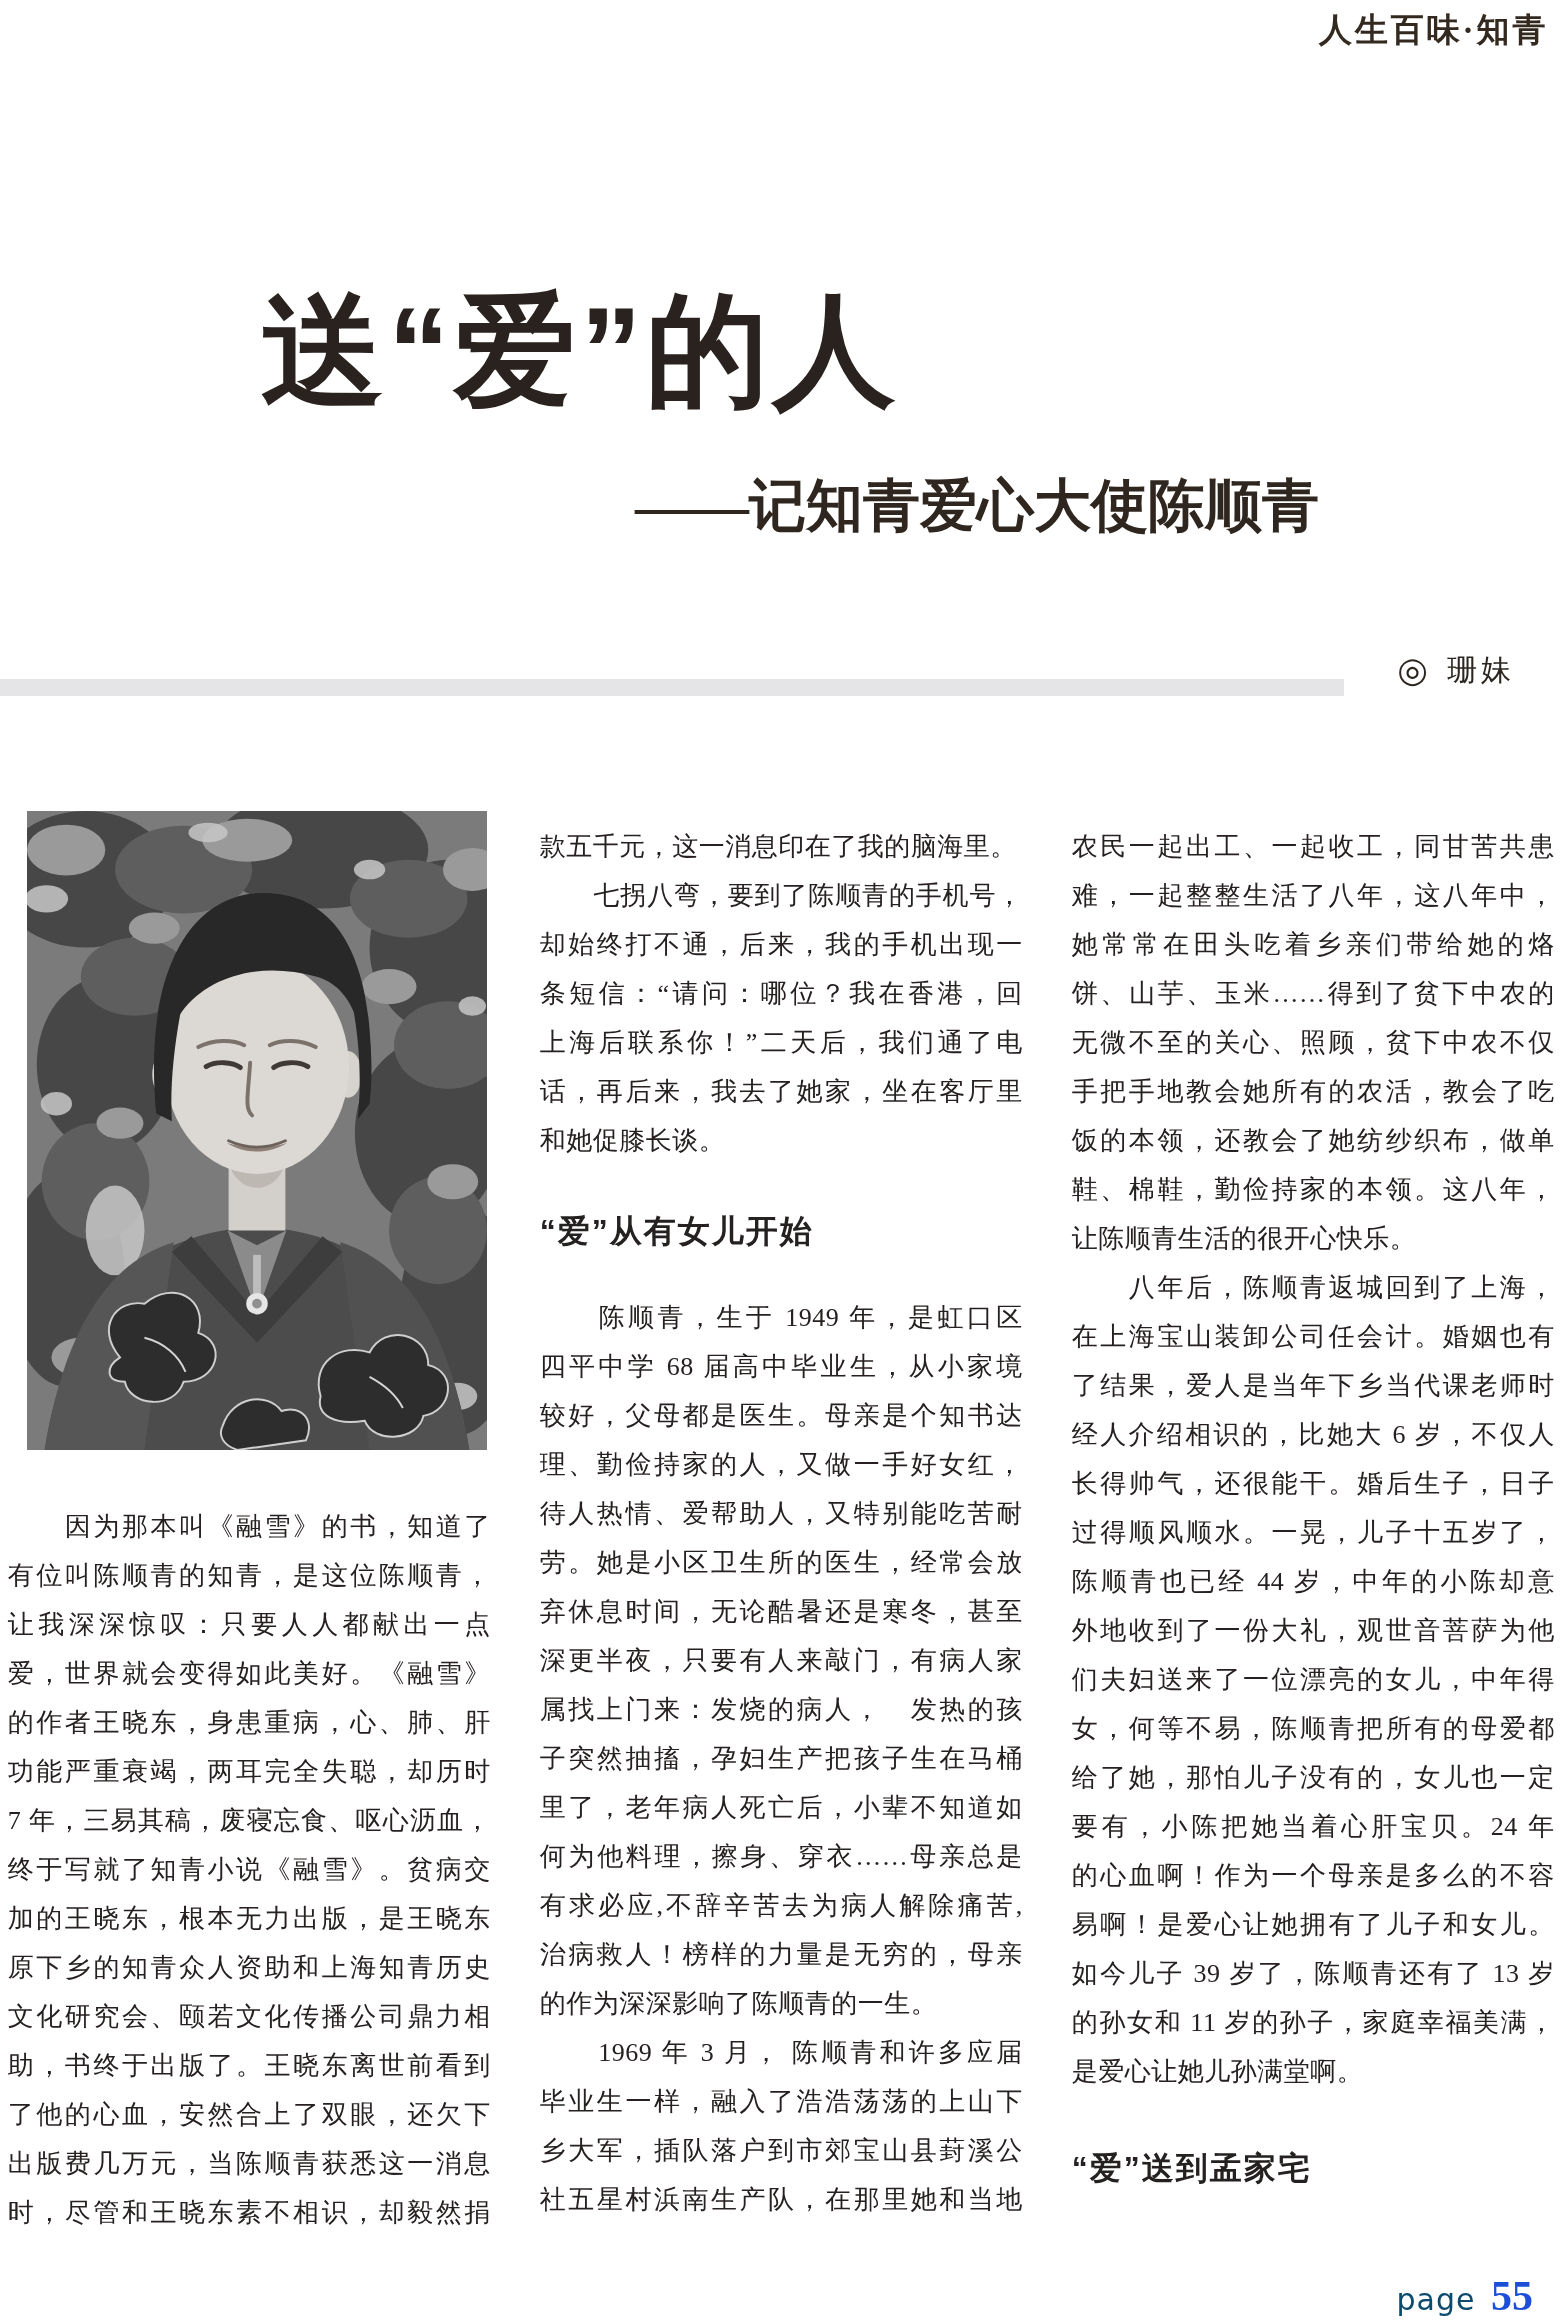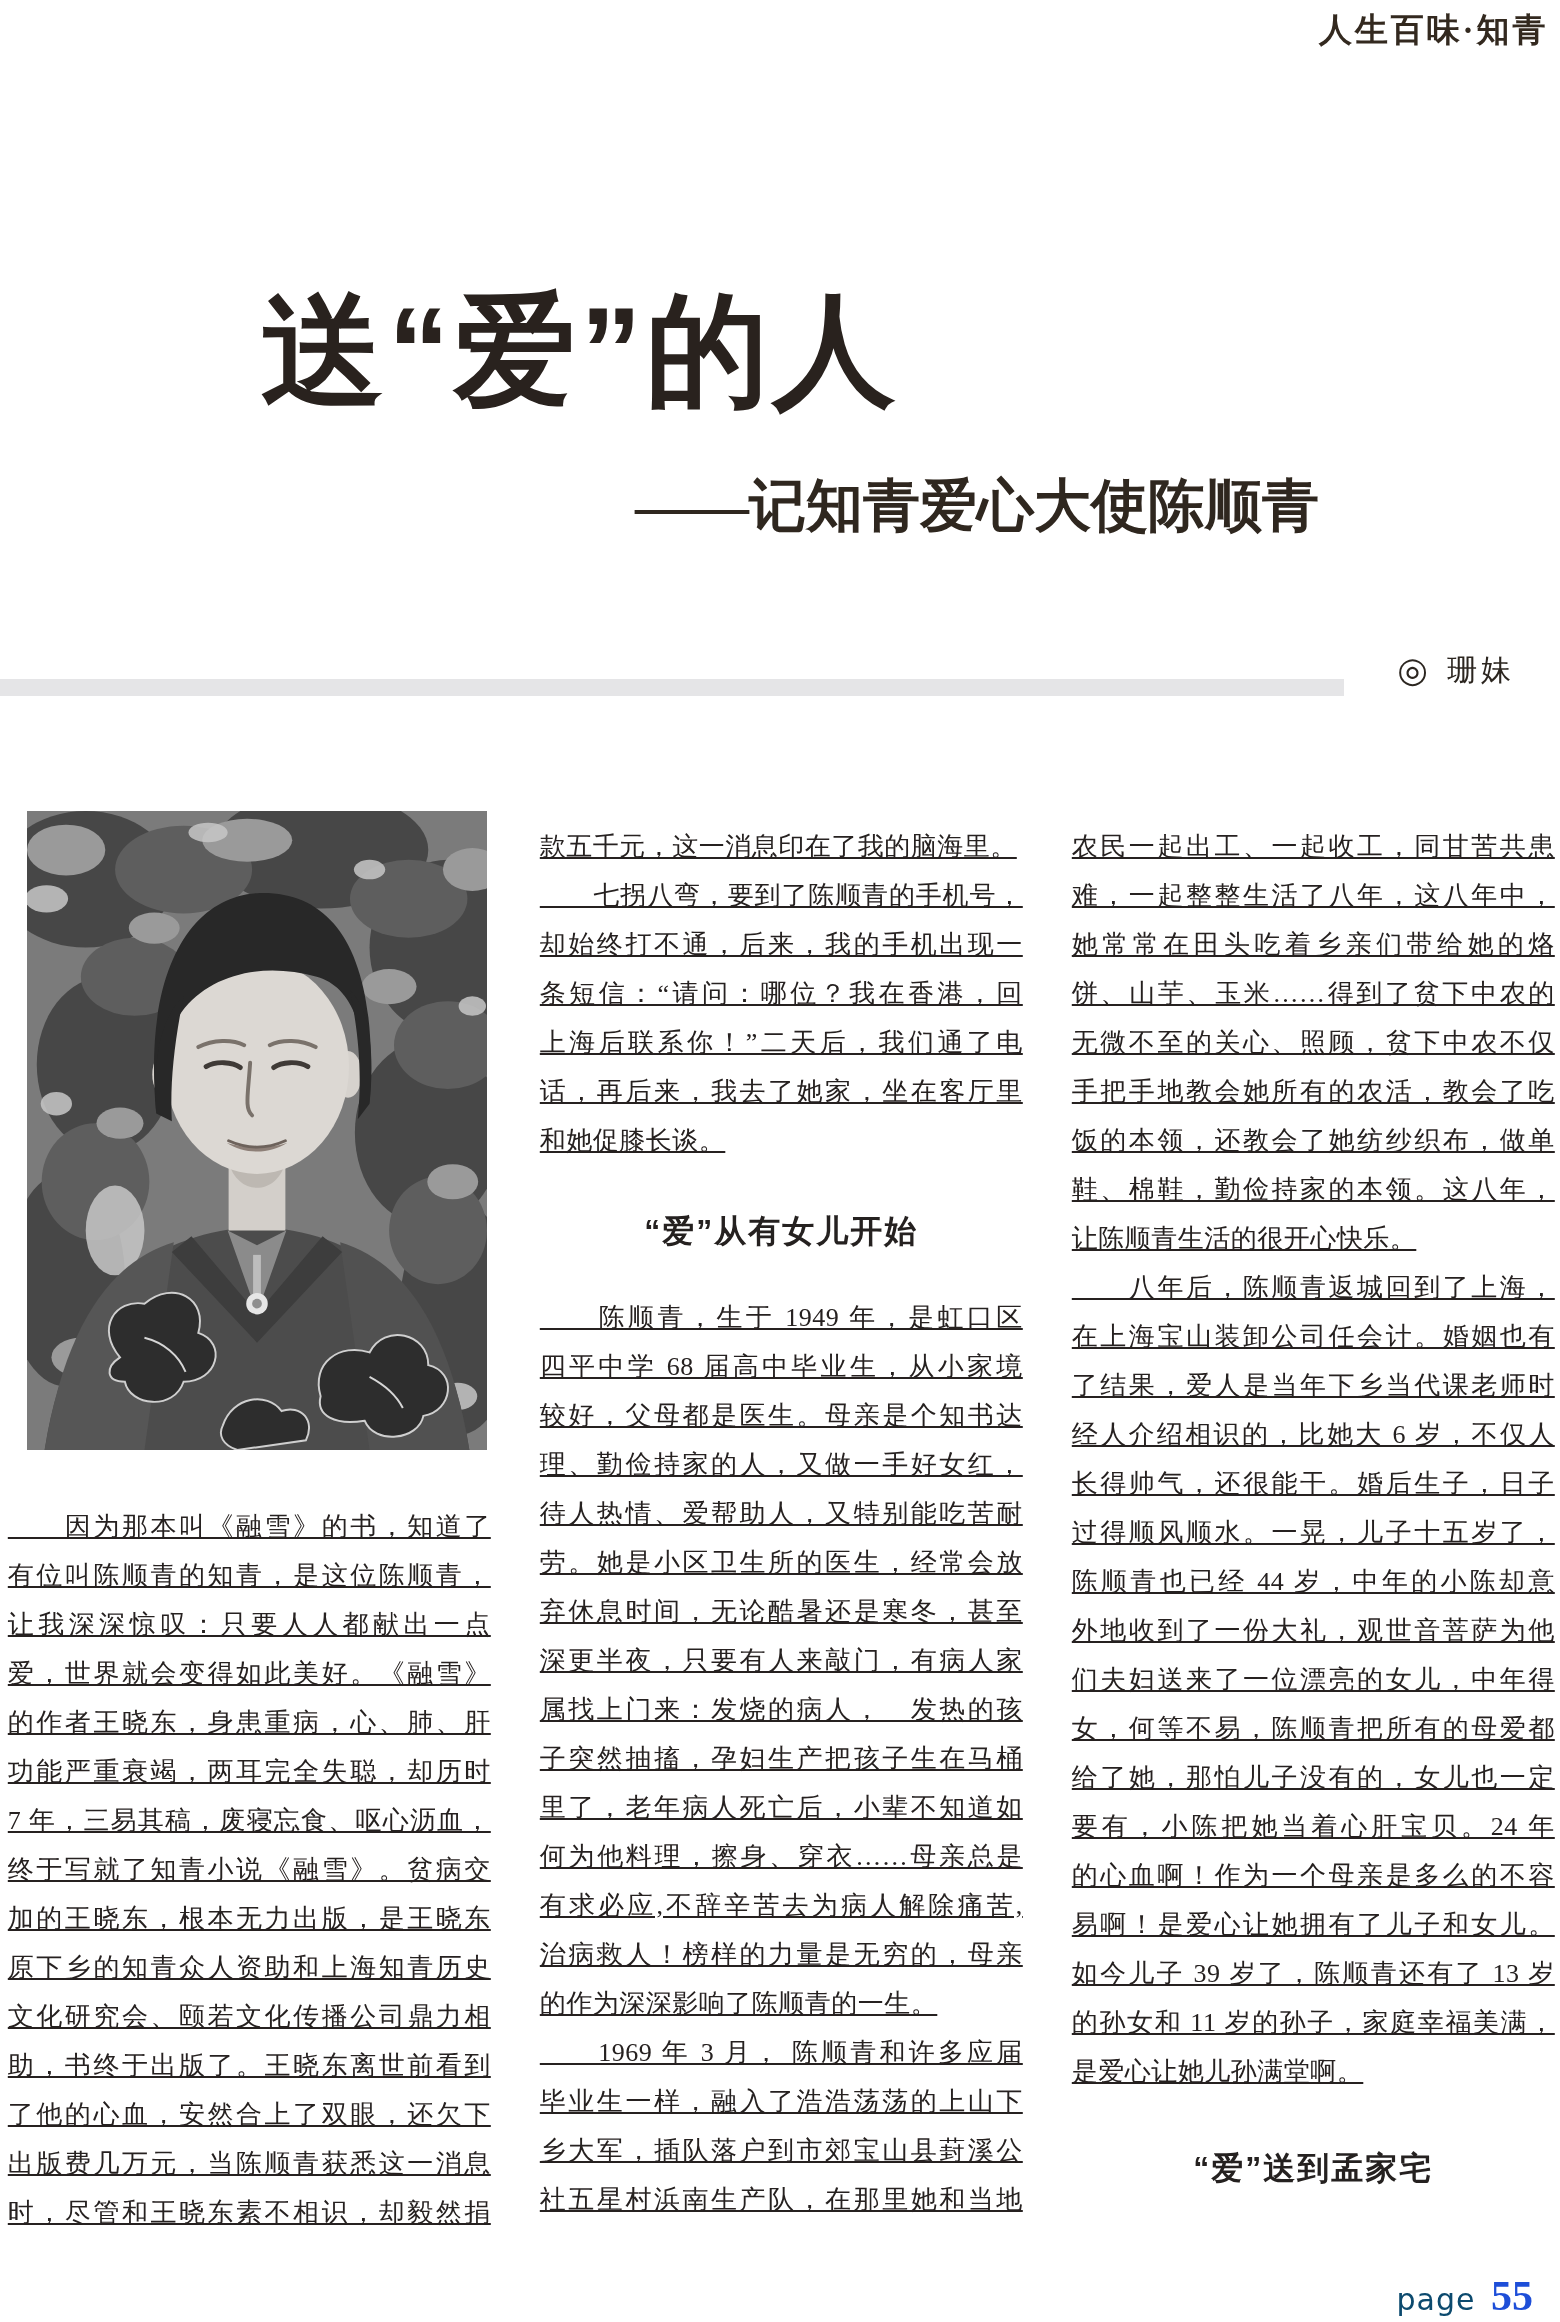--- a/index.html
+++ b/index.html
@@ -42,27 +42,27 @@
   .columns {
     position:absolute; top:822px; left:7.8px; width:1545px;
     display:flex; gap:49px;
   }
   .col { flex:0 0 483px; width:483px; }
   .photo-frame {
     width:460px; height:639px; margin:-10.7px 0 52px 19.5px;
     overflow:hidden; background:#7e7e7e;
   }
   .photo-frame svg { display:block; width:100%; height:100%; }
-  .textblock { font-size:26px; line-height:49px; letter-spacing:0.5px;text-decoration:underline; }
+  .textblock { font-size:26px; line-height:49px; letter-spacing:0.5px; }
   .line { text-align:justify; text-align-last:justify; min-height:49px; }
   .line-end { text-align-last:left; }
   .colhead {
     font-family:"Liberation Sans","DejaVu Sans",sans-serif;
     font-weight:700; font-size:32px; letter-spacing:2px;
-    text-align:center; color:#252120;
+    text-align:left; color:#252120;
     margin:45px 0 39px 0;
   }
   .colhead-end { margin:51px 0 12px 0; }
   .footer {
     position:absolute; top:2272px; right:27px;
     display:flex; align-items:baseline; gap:15.6px;
   }
   .pg-label {
     font-family:"DejaVu Sans","Liberation Sans",sans-serif;
     font-size:30px; letter-spacing:1px; color:#0c4a6e;

